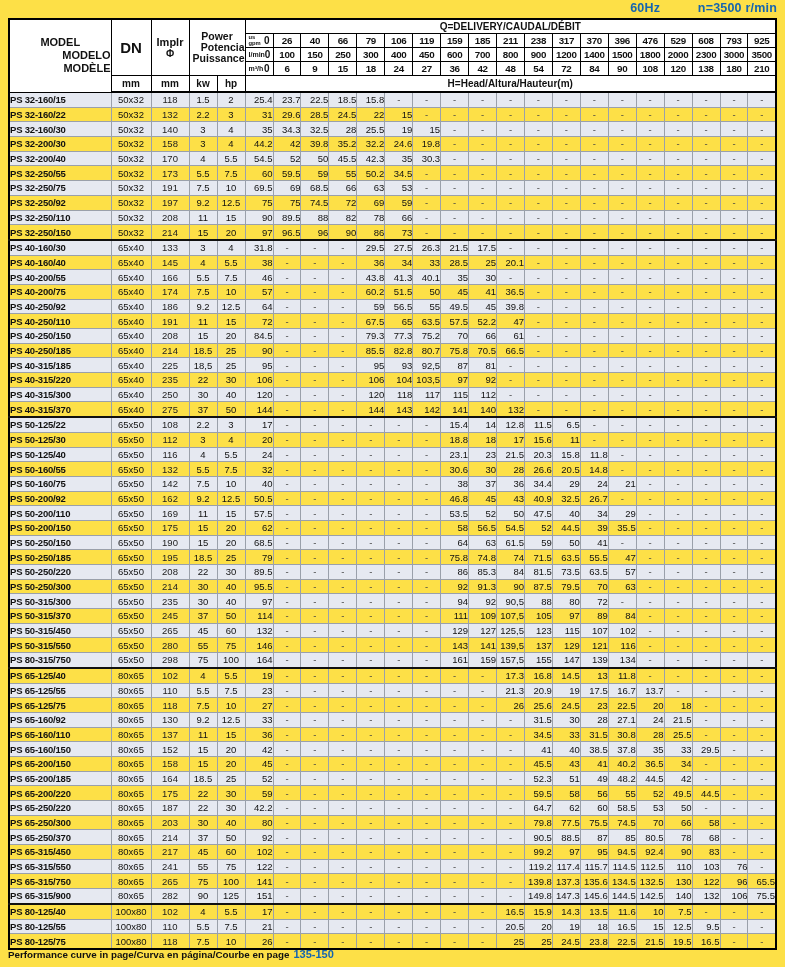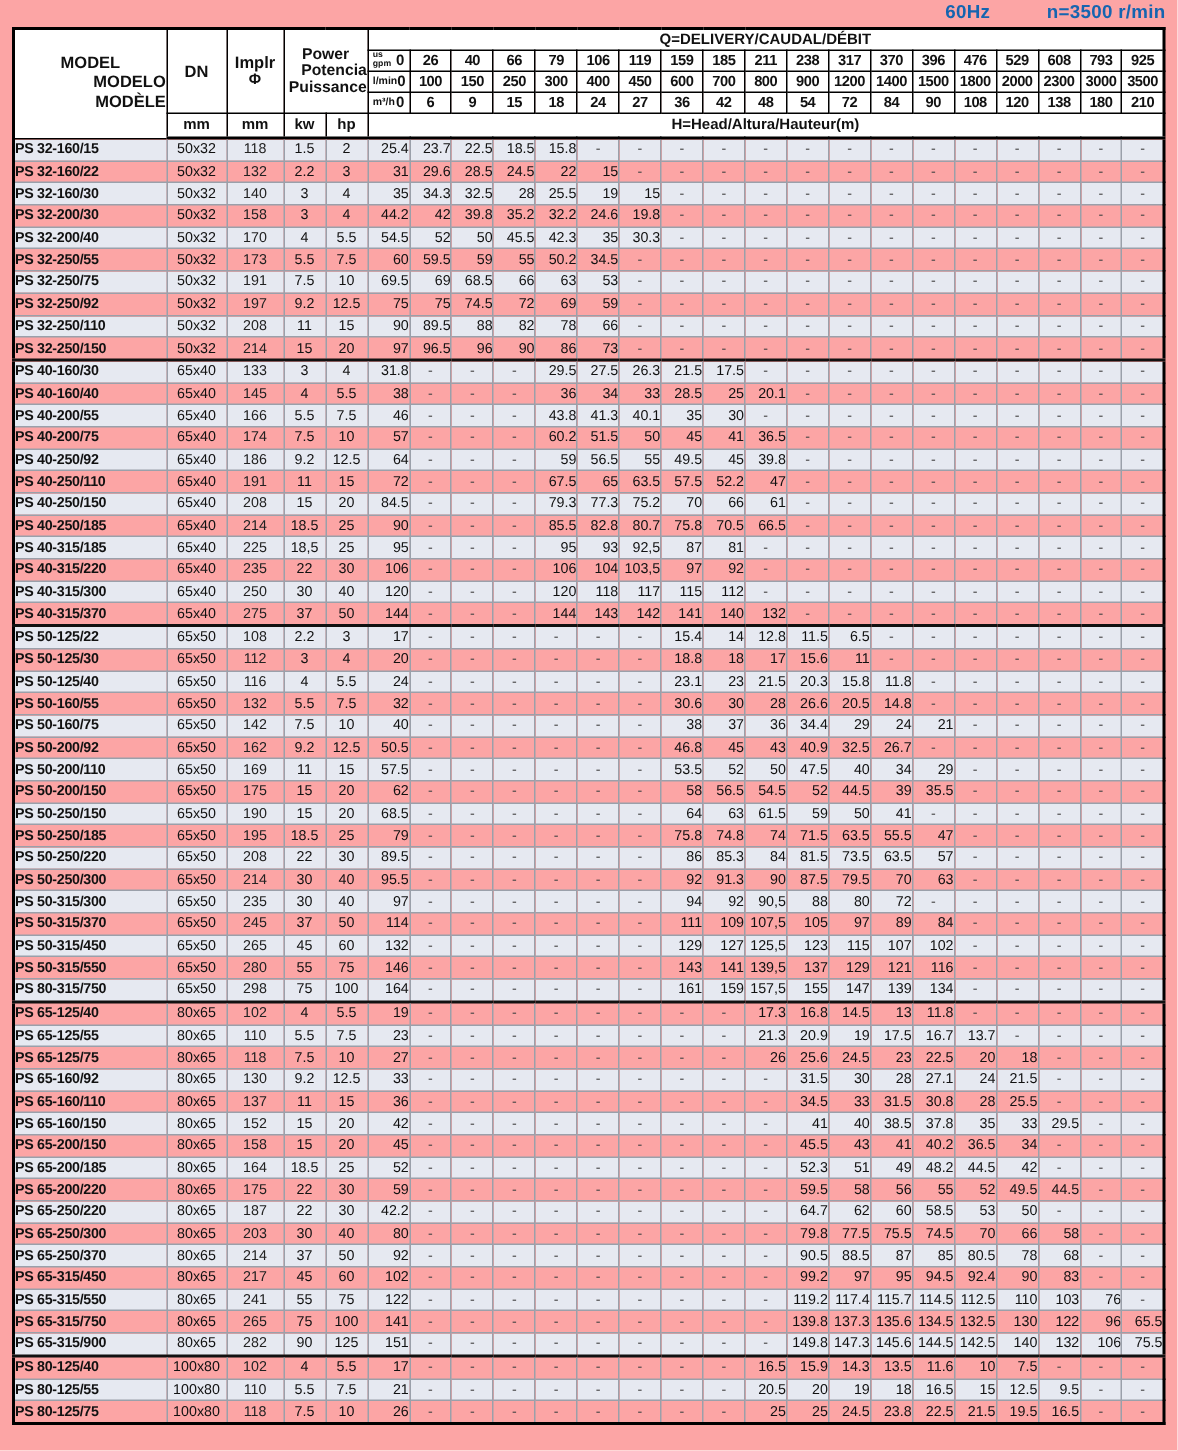--- a/index.html
+++ b/index.html
@@ -1,31 +1,31 @@
 <!DOCTYPE html>
 <html><head>
 <meta charset="utf-8">
 <style>
   html,body{margin:0;padding:0;background:#fff;}
-  .page{position:relative;width:785px;height:967px;background:#fca5a5;overflow:hidden;
+  .page{position:relative;width:785px;height:967px;background:#fde047;overflow:hidden;
         font-family:"Liberation Sans",sans-serif;color:#111;}
   .topbar{position:absolute;top:1px;right:8px;font-weight:bold;font-size:12.5px;
           color:#1565b0;letter-spacing:.2px;}
   .topbar .speed{margin-left:34px;}
   table.pump{position:absolute;left:8px;top:18px;width:769px;border-collapse:collapse;
              table-layout:fixed;border:2px solid #000;}
   table.pump th{border:1px solid #000;padding:0;font-weight:bold;vertical-align:middle;
                 text-align:center;background:#fff;}
   table.pump td{border:1px solid #9aa0aa;padding:0;height:13.7px;font-size:9.5px;
                 vertical-align:middle;white-space:nowrap;overflow:hidden;}
   tr.hrow1 th{height:13px;} tr.hrow2 th,tr.hrow3 th,tr.hrow4 th{height:13px;}
   tr.hrow5 th{height:15px;border-bottom:2px solid #000;}
   .model-cell div{font-size:11px;line-height:13px;}
   .it{text-align:right;}
-  .dn-cell{font-size:11px;}
+  .dn-cell{font-size:15px;}
   .implr-cell div{font-size:11px;line-height:12px;}
   .power-cell div{font-size:10.5px;line-height:11px;}
   .q-title,.h-title{font-size:10px;}
   .unit-cell{padding:0 2px !important;}
   .unit-flex{display:flex;align-items:center;justify-content:space-between;padding:0 1px;}
   .unit-label{font-size:7px;font-weight:bold;text-align:left;line-height:1;}
   .unit-label.stacked{font-size:5.8px;line-height:5.5px;}
   .unit-zero{font-size:10px;font-weight:bold;}
   .flow-num{font-size:9.8px;letter-spacing:-0.3px;}
   .small-unit{font-size:10px;font-weight:normal;}
@@ -1690,15 +1690,18 @@
           <td class="num">21.5</td>
           <td class="num">19.5</td>
           <td class="num">16.5</td>
           <td class="dash">-</td>
           <td class="dash">-</td>
         </tr>
       </tbody>
     </table>
 
   <div class="footer">
+    <div>
+      <b>Performance curve in page/</b><b class="it">Curva en página/Courbe en page</b><span class="pages">135-150</span>
+    </div>
   </div>
 
 </div>
 
 </body></html>

